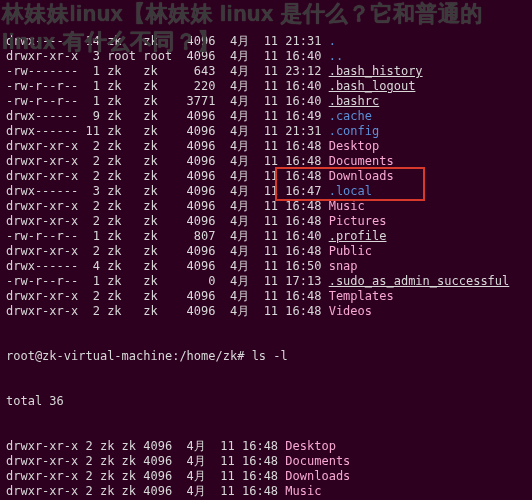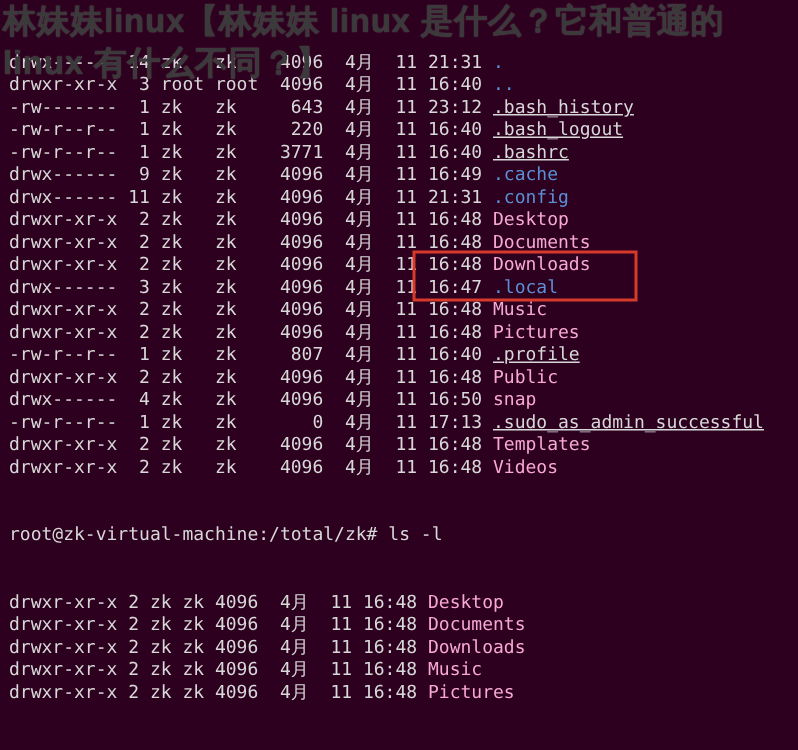--- a/index.html
+++ b/index.html
@@ -52,15 +52,16 @@
 </head>
 <body>
 
 <div class="overlay-title">林妹妹linux【林妹妹 linux 是什么？它和普通的
 linux 有什么不同？】</div>
 
 <div class="highlight-box"></div>
 
 <div class="terminal">
   <div id="list1"><div class="row"><span>drwx------ 14 zk   zk    4096  4月  11 21:31 </span><span class="file-hidden">.</span></div><div class="row"><span>drwxr-xr-x  3 root root  4096  4月  11 16:40 </span><span class="file-hidden">..</span></div><div class="row"><span>-rw-------  1 zk   zk     643  4月  11 23:12 </span><span class="file-plain">.bash_history</span></div><div class="row"><span>-rw-r--r--  1 zk   zk     220  4月  11 16:40 </span><span class="file-plain">.bash_logout</span></div><div class="row"><span>-rw-r--r--  1 zk   zk    3771  4月  11 16:40 </span><span class="file-plain">.bashrc</span></div><div class="row"><span>drwx------  9 zk   zk    4096  4月  11 16:49 </span><span class="file-hidden">.cache</span></div><div class="row"><span>drwx------ 11 zk   zk    4096  4月  11 21:31 </span><span class="file-hidden">.config</span></div><div class="row"><span>drwxr-xr-x  2 zk   zk    4096  4月  11 16:48 </span><span class="file-dir">Desktop</span></div><div class="row"><span>drwxr-xr-x  2 zk   zk    4096  4月  11 16:48 </span><span class="file-dir">Documents</span></div><div class="row"><span>drwxr-xr-x  2 zk   zk    4096  4月  11 16:48 </span><span class="file-dir">Downloads</span></div><div class="row"><span>drwx------  3 zk   zk    4096  4月  11 16:47 </span><span class="file-hidden">.local</span></div><div class="row"><span>drwxr-xr-x  2 zk   zk    4096  4月  11 16:48 </span><span class="file-dir">Music</span></div><div class="row"><span>drwxr-xr-x  2 zk   zk    4096  4月  11 16:48 </span><span class="file-dir">Pictures</span></div><div class="row"><span>-rw-r--r--  1 zk   zk     807  4月  11 16:40 </span><span class="file-plain">.profile</span></div><div class="row"><span>drwxr-xr-x  2 zk   zk    4096  4月  11 16:48 </span><span class="file-dir">Public</span></div><div class="row"><span>drwx------  4 zk   zk    4096  4月  11 16:50 </span><span class="file-dir">snap</span></div><div class="row"><span>-rw-r--r--  1 zk   zk       0  4月  11 17:13 </span><span class="file-plain">.sudo_as_admin_successful</span></div><div class="row"><span>drwxr-xr-x  2 zk   zk    4096  4月  11 16:48 </span><span class="file-dir">Templates</span></div><div class="row"><span>drwxr-xr-x  2 zk   zk    4096  4月  11 16:48 </span><span class="file-dir">Videos</span></div></div>
-  <div class="row prompt">root@zk-virtual-machine:/total/zk# ls -l</div>
+  <div class="row prompt">root@zk-virtual-machine:/home/zk# ls -l</div>
+  <div class="row">total 36</div>
   <div id="list2"><div class="row"><span>drwxr-xr-x 2 zk zk 4096  4月  11 16:48 </span><span class="file-dir">Desktop</span></div><div class="row"><span>drwxr-xr-x 2 zk zk 4096  4月  11 16:48 </span><span class="file-dir">Documents</span></div><div class="row"><span>drwxr-xr-x 2 zk zk 4096  4月  11 16:48 </span><span class="file-dir">Downloads</span></div><div class="row"><span>drwxr-xr-x 2 zk zk 4096  4月  11 16:48 </span><span class="file-dir">Music</span></div><div class="row"><span>drwxr-xr-x 2 zk zk 4096  4月  11 16:48 </span><span class="file-dir">Pictures</span></div></div>
 </div>
 
 </body></html>

